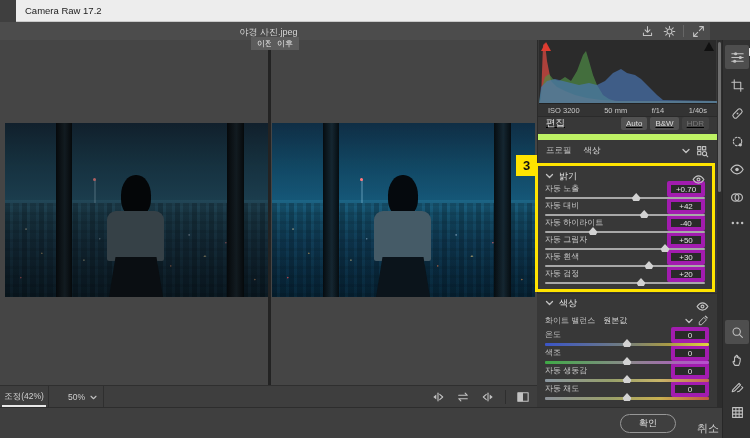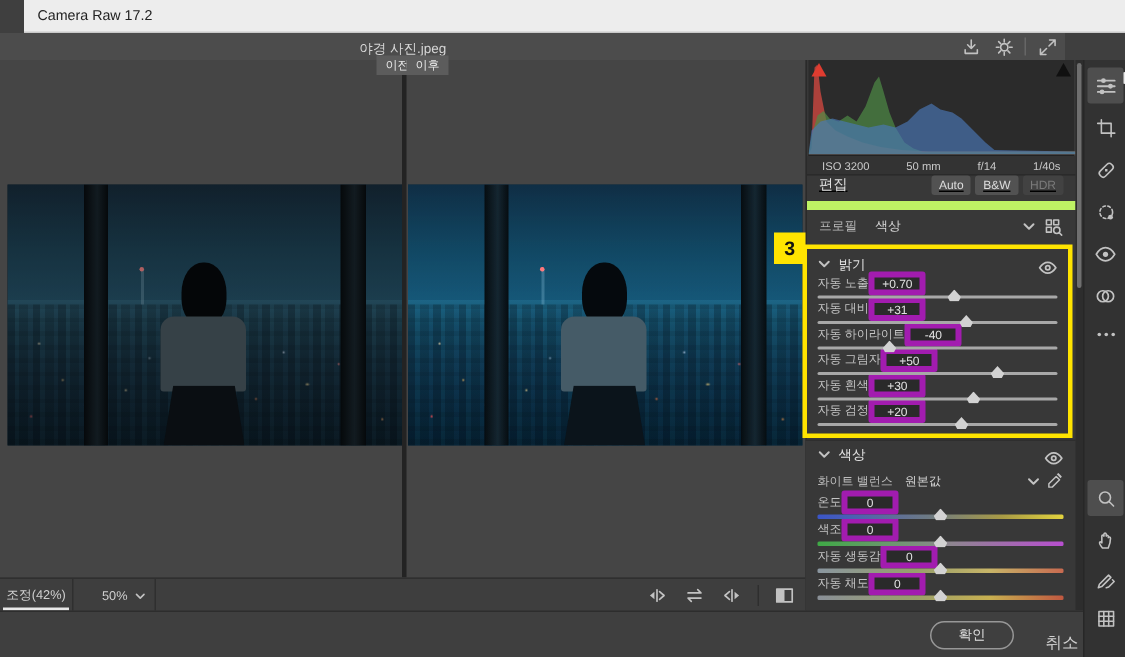--- a/index.html
+++ b/index.html
@@ -89,21 +89,21 @@
   .badge3 { position:absolute; left:516px; top:155px; width:21px; height:21px; background:#ffe400; color:#111; font-size:13px; font-weight:bold; display:flex; align-items:center; justify-content:center; z-index:7; }
   .color-section { position:absolute; left:537px; top:293px; width:180px; height:114px; background:#383838; padding:2px 8px 0 8px; overflow:hidden; border-top:1px solid #2e2e2e; }
   .sec-head { position:relative; height:14px; display:flex; align-items:center; gap:5px; }
   .sec-head .t { font-size:9px; color:#e2e2e2; }
   .sec-head .eye { position:absolute; right:0; top:1px; cursor:pointer; }
   .wb-row { height:17px; display:flex; align-items:center; gap:4px; margin-top:2px; }
   .wb-row .lbl { font-size:8px; color:#bdbdbd; white-space:nowrap; }
   .wb-row .val { font-size:8px; color:#d8d8d8; flex:1; padding-left:4px; }
   .slider-row { height:17px; }
   .color-section .slider-row { height:18px; }
-  .slider-top { height:11px; display:flex; align-items:center; }
+  .slider-top { height:11px; display:flex; align-items:center; justify-content:space-between; }
   .slider-label { font-size:8px; color:#c4c4c4; white-space:nowrap; }
   .slider-value { width:38px; height:16px; background:#2a2a2a; border:4px solid #a21caf; border-radius:2px; color:#e3e3e3; font-size:8px; text-align:center; line-height:10px; cursor:text; }
   .slider-track { position:relative; margin-top:3px; height:2px; background:#a8a8a8; border-radius:1px; cursor:pointer; }
   .track-temp { height:3px; background:linear-gradient(90deg,#3a55c8,#6d7a84 45%,#a89a45 75%,#e3d33e); }
   .track-tint { height:3px; background:linear-gradient(90deg,#3faa46,#8a8a8a 50%,#b84fd0); }
   .track-vibrance { height:3px; background:linear-gradient(90deg,#8a96a0,#97a06b 40%,#c8b568 70%,#c86a50); }
   .track-saturation { height:3px; background:linear-gradient(90deg,#8a9098,#9aa06a 40%,#c8b050 70%,#c05840); }
   .slider-thumb { position:absolute; top:-4px; width:9px; height:8px; background:#d2d2d2; transform:translateX(-50%); clip-path:polygon(50% 0,100% 62%,82% 100%,18% 100%,0 62%); cursor:grab; }
 
   
@@ -282,21 +282,21 @@
       <span class="slider-value">+0.70</span>
     </div>
     <div class="slider-track">
       <div class="slider-thumb" style="left: 57%;"></div>
     </div>
   </div>
 
   <div class="slider-row">
     <div class="slider-top">
       <span class="slider-label">자동 대비</span>
-      <span class="slider-value">+31</span>
+      <span class="slider-value">+42</span>
     </div>
     <div class="slider-track">
       <div class="slider-thumb" style="left: 62%;"></div>
     </div>
   </div>
 
   <div class="slider-row">
     <div class="slider-top">
       <span class="slider-label">자동 하이라이트</span>
       <span class="slider-value">-40</span>

